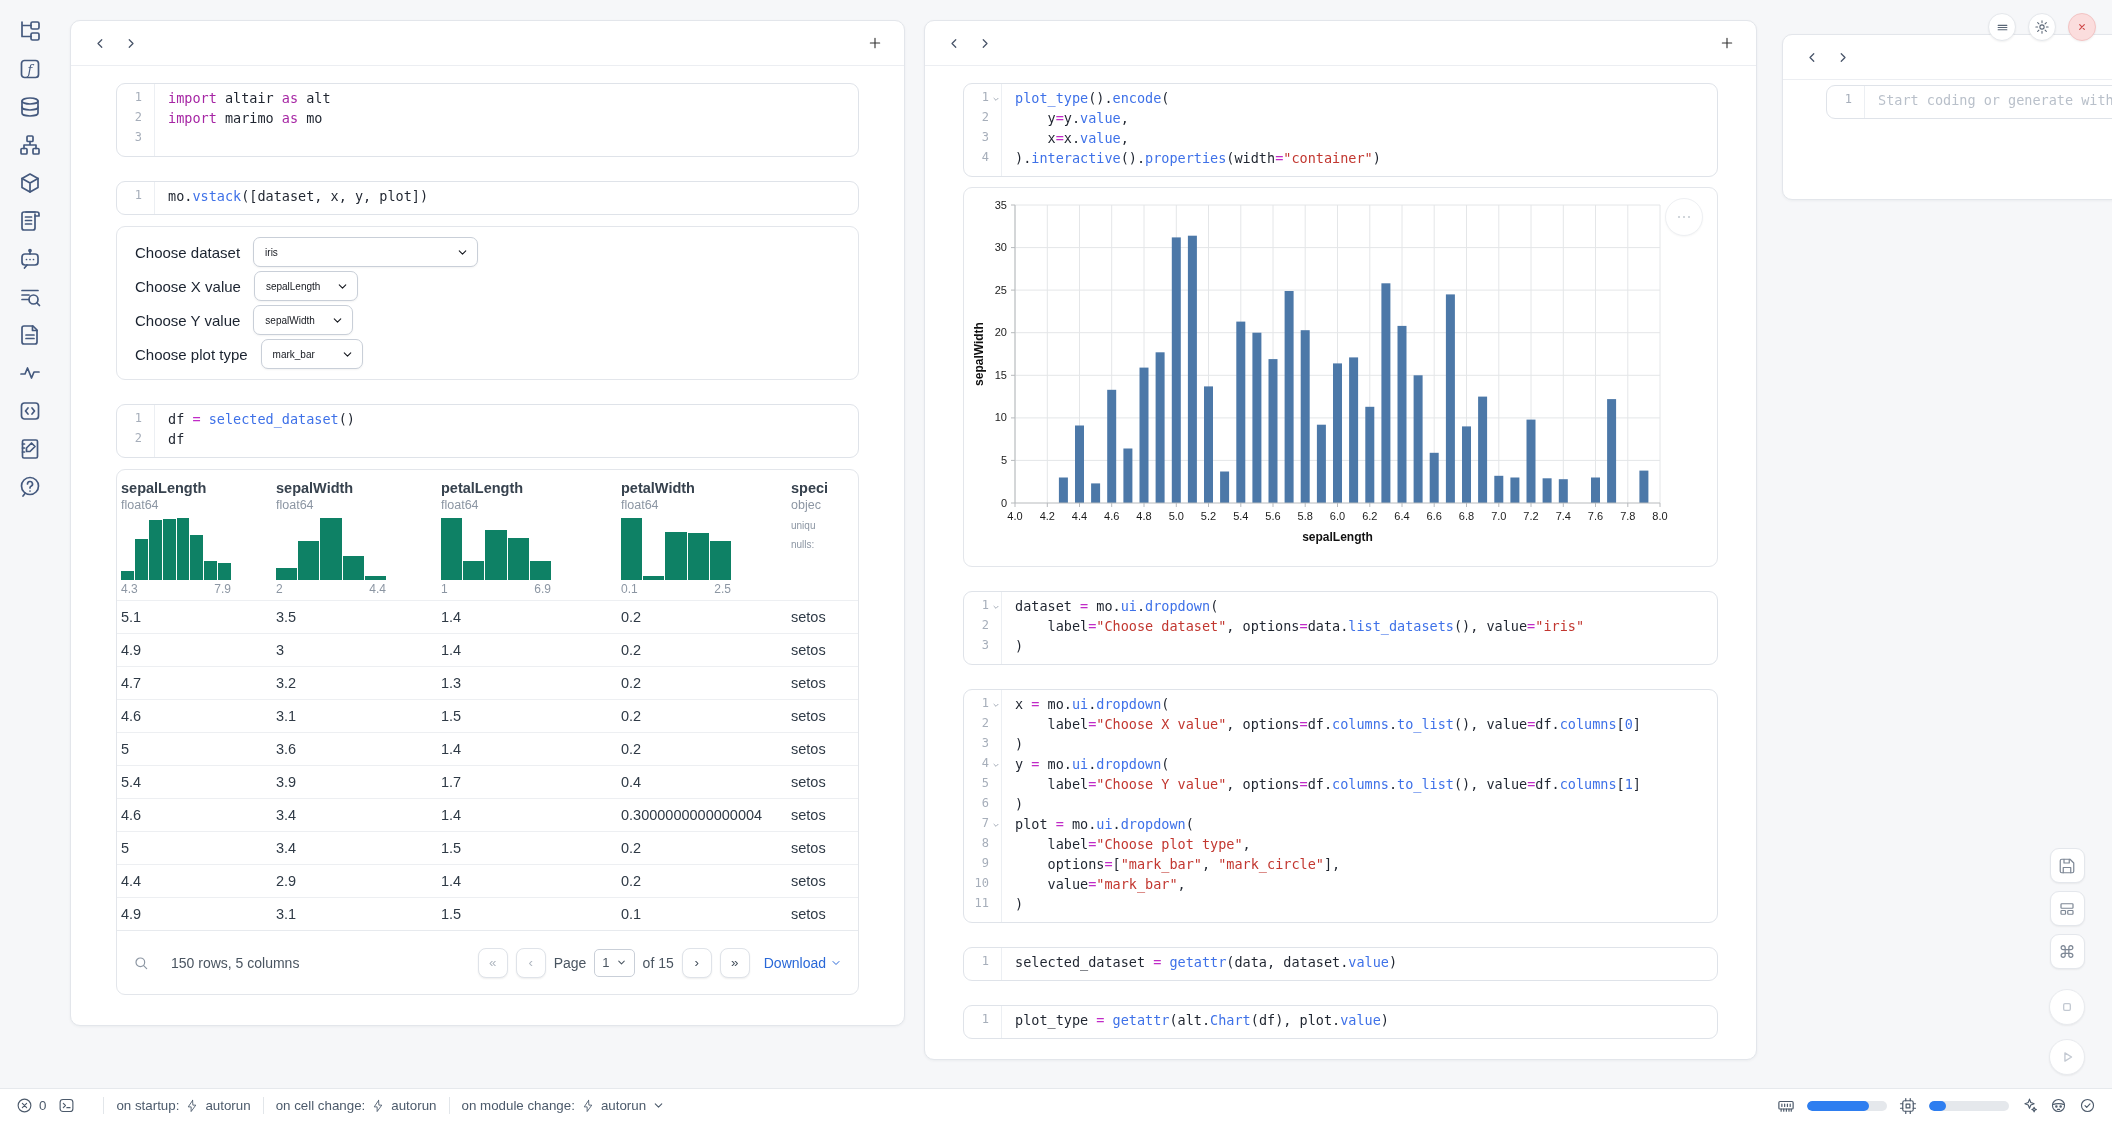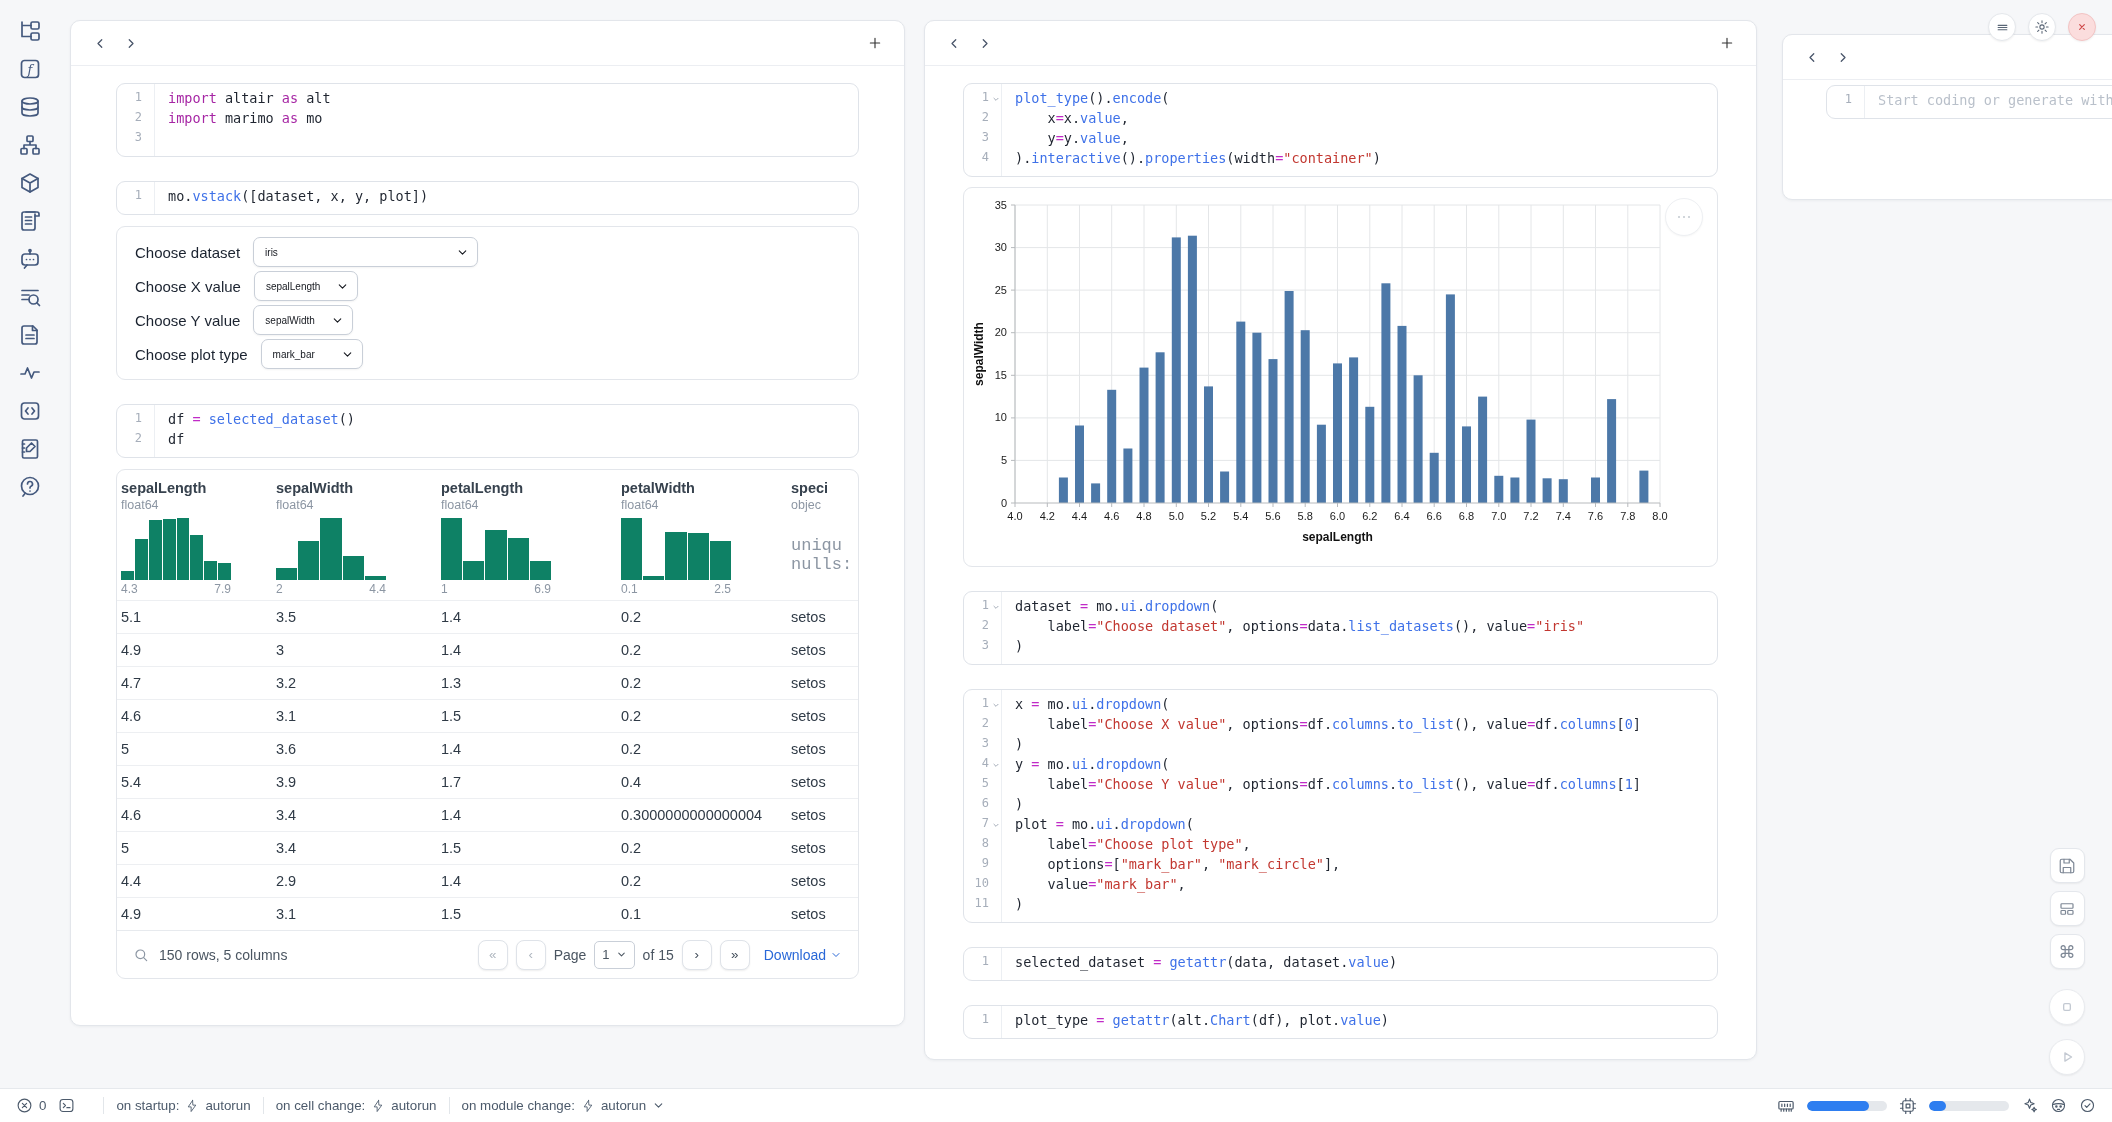--- a/index.html
+++ b/index.html
@@ -42,24 +42,24 @@
 
   
   .tbl-head,.trow{display:grid;grid-template-columns:155px 165px 180px 170px 1fr;padding-left:4px;}
   .tbl-head{padding-top:10px;padding-bottom:4px;}
   .th{overflow:hidden;cursor:pointer;}
   .th-name{font-weight:bold;font-size:14.5px;color:#37424e;}
   .th-type{font-size:12.5px;color:#8c96a3;margin-top:2px;}
   .hist{display:flex;align-items:flex-end;gap:1px;height:62px;width:110px;margin-top:6px;}
   .hist div{flex:1;background:#0e8165;}
   .minmax{display:flex;justify-content:space-between;width:110px;font-size:12px;color:#8c96a3;margin-top:2px;}
-  .th-meta{font-size:17px;color:#8c96a3;margin-top:24px;line-height:19px;white-space:nowrap;font-family:Liberation Mono, monospace;}
+  .th-meta{font-size:10px;color:#8c96a3;margin-top:4px;line-height:19px;white-space:nowrap;}
   .trow{height:32px;align-items:center;border-top:1px solid #edeff2;font-size:14.5px;color:#2f3a46;}
   .td{overflow:hidden;white-space:nowrap;padding-right:6px;}
-  .tbl-foot{height:47px;border-top:1px solid #e7eaee;display:flex;align-items:center;padding:0 16px;gap:10px;font-size:14px;color:#4a5561;}
+  .tbl-foot{height:47px;border-top:1px solid #e7eaee;display:flex;align-items:center;padding:8px 16px;gap:22px;font-size:14px;color:#4a5561;}
   .pg{margin-left:auto;display:flex;align-items:center;gap:8px;}
   .pg-btn{width:30px;height:30px;border:1px solid #dfe3e9;border-radius:8px;background:#fff;box-shadow:0 1px 2px rgba(0,0,0,.07);display:flex;align-items:center;justify-content:center;color:#414c59;cursor:pointer;padding:0;}
   .pg-btn.dis{color:#aeb6bf;}
   .page-sel{height:26px;border:1px solid #c9cfd8;border-radius:5px;display:flex;align-items:center;gap:6px;padding:0 7px;font-size:13px;background:#fff;cursor:pointer;}
   .dl{color:#2968d8;display:flex;align-items:center;gap:4px;margin-left:6px;cursor:pointer;font-size:14px;}
 
   
   .chart-box{position:relative;margin-top:10px;border:1px solid #e3e6eb;border-radius:9px;background:#fff;height:378px;overflow:hidden;}
   .dots-btn{position:absolute;top:10px;right:14px;width:36px;height:36px;border-radius:50%;background:#fff;border:1px solid #eef0f3;box-shadow:0 1px 2px rgba(0,0,0,.04);color:#c2c8cf;display:flex;align-items:center;justify-content:center;cursor:pointer;}
 
@@ -466,22 +466,22 @@
                   <svg width="8" height="8" viewBox="0 0 24 24" fill="none" stroke="currentColor" stroke-width="3">
                     <path d="M5 9l7 7 7-7"></path>
                   </svg>
                 </span></div>
               <div class="gnum">2</div>
               <div class="gnum">3</div>
               <div class="gnum">4</div>
             </div>
             <div class="codecol">
               <div class="cl"><span class="t-fn">plot_type</span><span class="t-pl">().</span><span class="t-fn">encode</span><span class="t-pl">(</span></div>
+              <div class="cl"><span class="t-pl">    y</span><span class="t-op">=</span><span class="t-pl">y.</span><span class="t-fn">value</span><span class="t-pl">,</span></div>
               <div class="cl"><span class="t-pl">    x</span><span class="t-op">=</span><span class="t-pl">x.</span><span class="t-fn">value</span><span class="t-pl">,</span></div>
-              <div class="cl"><span class="t-pl">    y</span><span class="t-op">=</span><span class="t-pl">y.</span><span class="t-fn">value</span><span class="t-pl">,</span></div>
               <div class="cl"><span class="t-pl">).</span><span class="t-fn">interactive</span><span class="t-pl">().</span><span class="t-fn">properties</span><span class="t-pl">(width</span><span class="t-op">=</span><span class="t-str">"container"</span><span class="t-pl">)</span></div>
             </div>
           </div>
           <div class="chart-box"><svg width="751" height="374" font-family="Liberation Sans,sans-serif">
               <line x1="51.0" y1="17" x2="51.0" y2="315" stroke="#e4e6e8"></line>
               <line x1="83.3" y1="17" x2="83.3" y2="315" stroke="#e4e6e8"></line>
               <line x1="115.5" y1="17" x2="115.5" y2="315" stroke="#e4e6e8"></line>
               <line x1="147.7" y1="17" x2="147.7" y2="315" stroke="#e4e6e8"></line>
               <line x1="180.0" y1="17" x2="180.0" y2="315" stroke="#e4e6e8"></line>
               <line x1="212.3" y1="17" x2="212.3" y2="315" stroke="#e4e6e8"></line>

